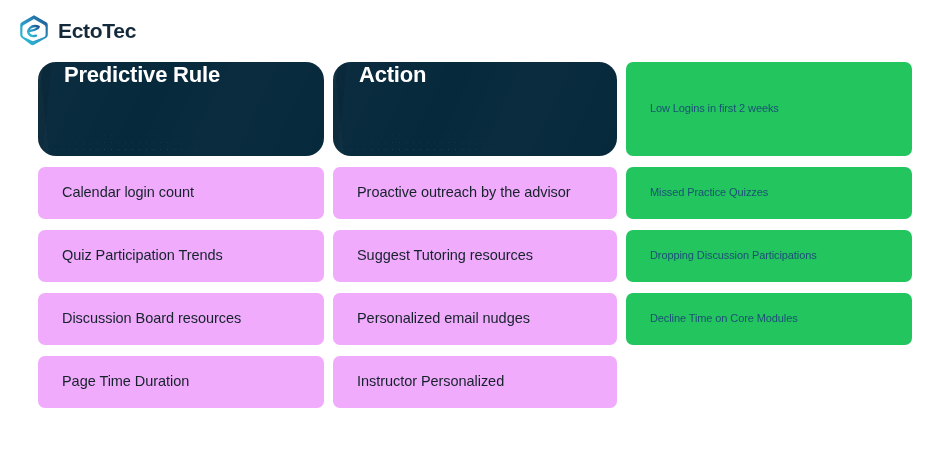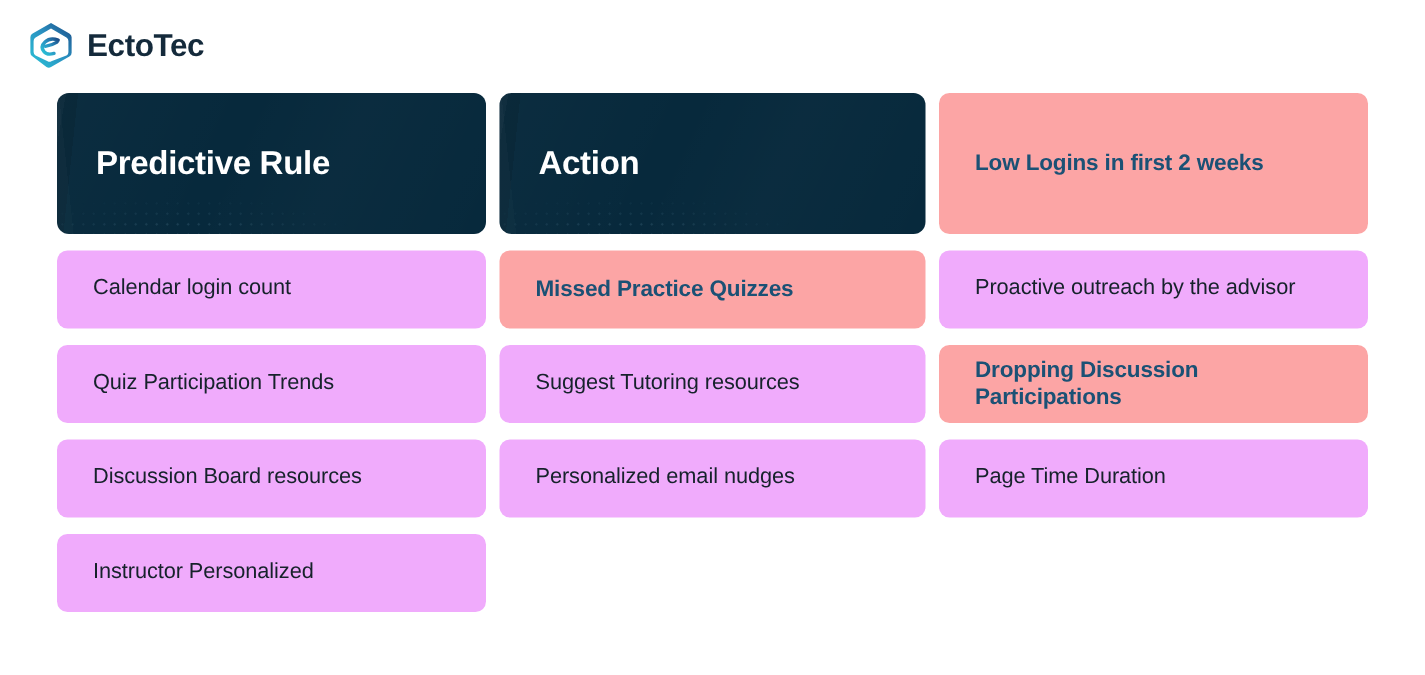--- a/index.html
+++ b/index.html
@@ -51,25 +51,24 @@
     display: grid;
     grid-template-columns: 286px 284px 286px;
     column-gap: 9px;
     row-gap: 11px;
   }
 
   
   .hdr {
     position: relative;
     height: 94px;
-    border-radius: 8px;
+    border-radius: 18px;
     background: #07293C;
     overflow: hidden;
     display: flex;
-    align-items: center;
   }
   .hdr .tex {
     position: absolute;
     inset: 0;
     pointer-events: none;
   }
   .hdr .tex-a {
     background:
       linear-gradient(100deg, rgba(255,255,255,0.028) 0 6px, transparent 6px 19px),
       linear-gradient(84deg, rgba(255,255,255,0.022) 0 11px, transparent 11px 34px),
@@ -100,24 +99,24 @@
   
   .cell {
     min-height: 52px;
     border-radius: 7px;
     display: flex;
     align-items: center;
     padding: 6px 22px 6px 24px;
     line-height: 1.22;
   }
   .cell.c-rule {
-    background: #fca5a5;
+    background: #22c55e;
     color: #1B5175;
-    font-size: 15px;
-    font-weight: bold;
+    font-size: 11px;
+    font-weight: normal;
     letter-spacing: -0.1px;
   }
   .cell.c-blue {
     background: #f0abfc;
     color: #16222B;
     font-size: 14.5px;
     font-weight: normal;
     letter-spacing: -0.05px;
   }
   .cell span { display: block; }
@@ -160,44 +159,47 @@
       <div class="tex tex-b"></div>
       <div class="hdr-label">Action</div>
     </div>
 
     <div class="cell c-rule">
       <span>Low Logins in first 2 weeks</span>
     </div>
     <div class="cell c-blue">
       <span>Calendar login count</span>
     </div>
+    <div class="cell c-blue">
+      <span>Proactive outreach by the advisor</span>
+    </div>
+
     <div class="cell c-rule">
       <span>Missed Practice Quizzes</span>
     </div>
-
-    <div class="cell c-blue">
-      <span>Proactive outreach by the advisor</span>
-    </div>
     <div class="cell c-blue">
       <span>Quiz Participation Trends</span>
     </div>
     <div class="cell c-blue">
       <span>Suggest Tutoring resources</span>
     </div>
 
     <div class="cell c-rule">
       <span>Dropping Discussion Participations</span>
     </div>
     <div class="cell c-blue">
       <span>Discussion Board resources</span>
     </div>
     <div class="cell c-blue">
       <span>Personalized email nudges</span>
     </div>
 
+    <div class="cell c-rule">
+      <span>Decline Time on Core Modules</span>
+    </div>
     <div class="cell c-blue">
       <span>Page Time Duration</span>
     </div>
     <div class="cell c-blue">
       <span>Instructor Personalized</span>
     </div>
 
   </div>
 </div>
 

